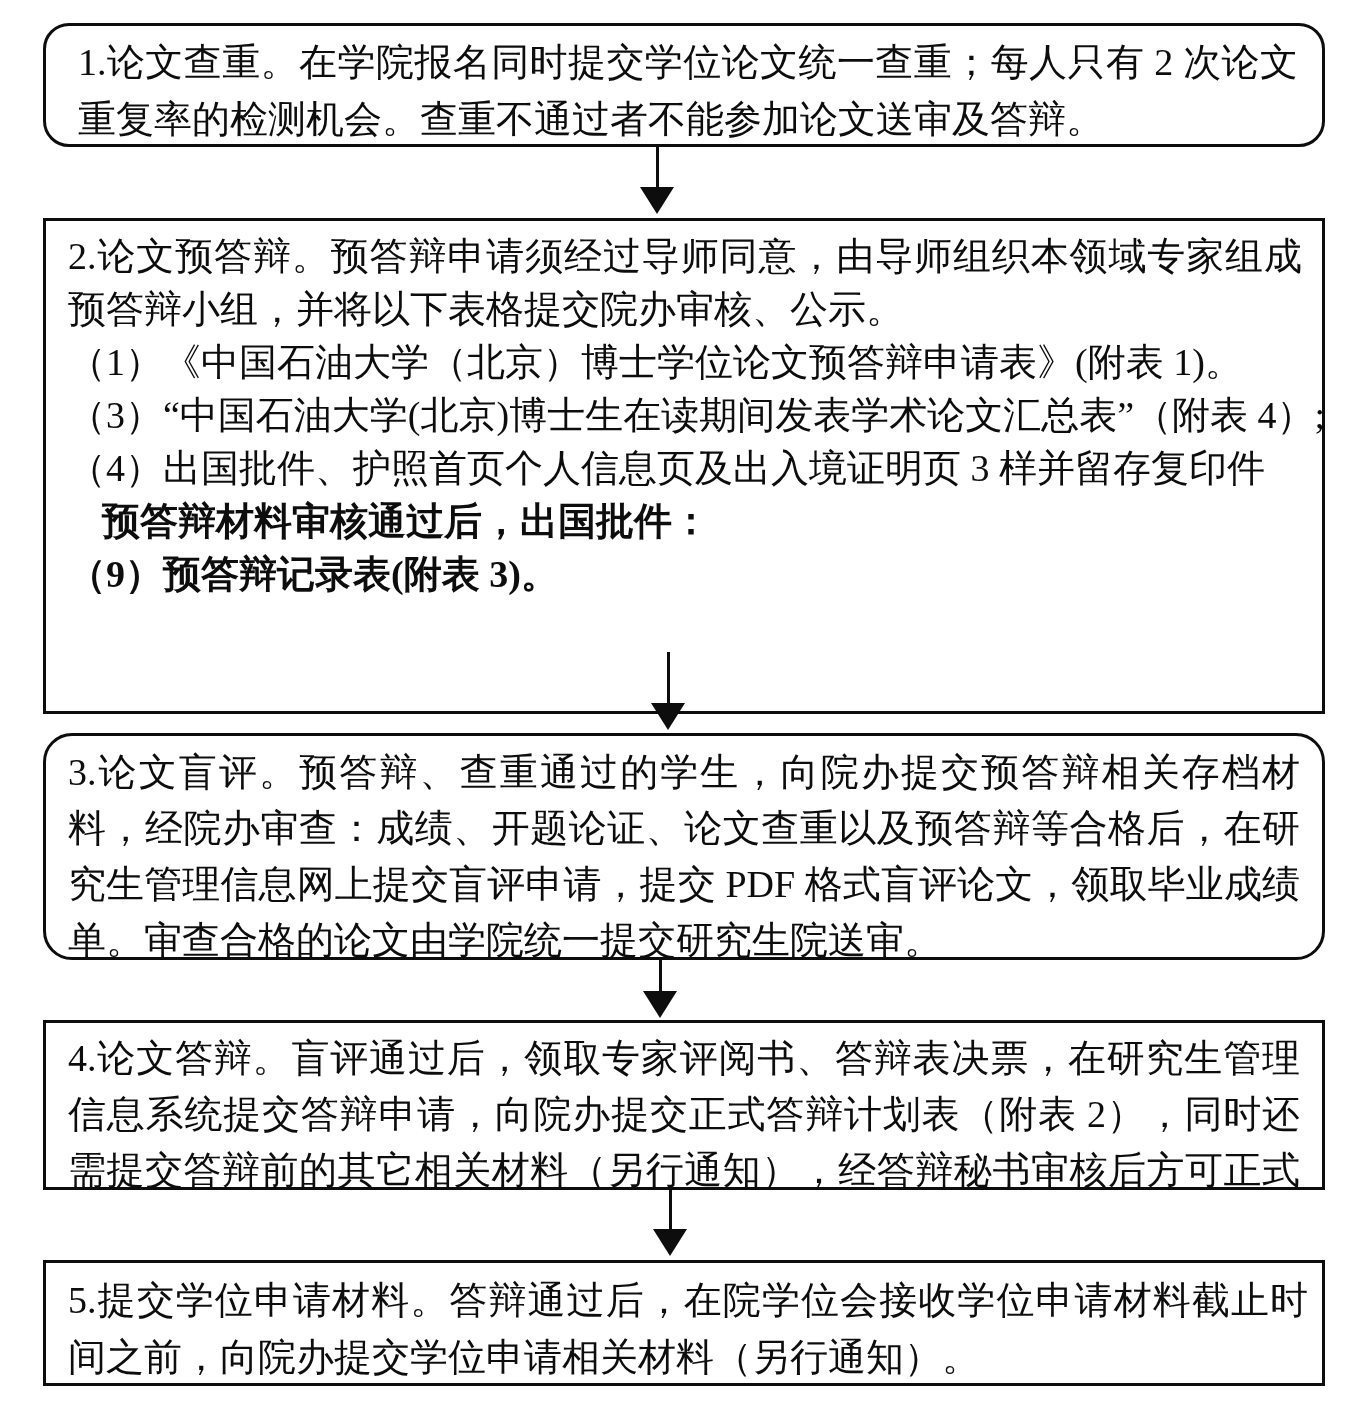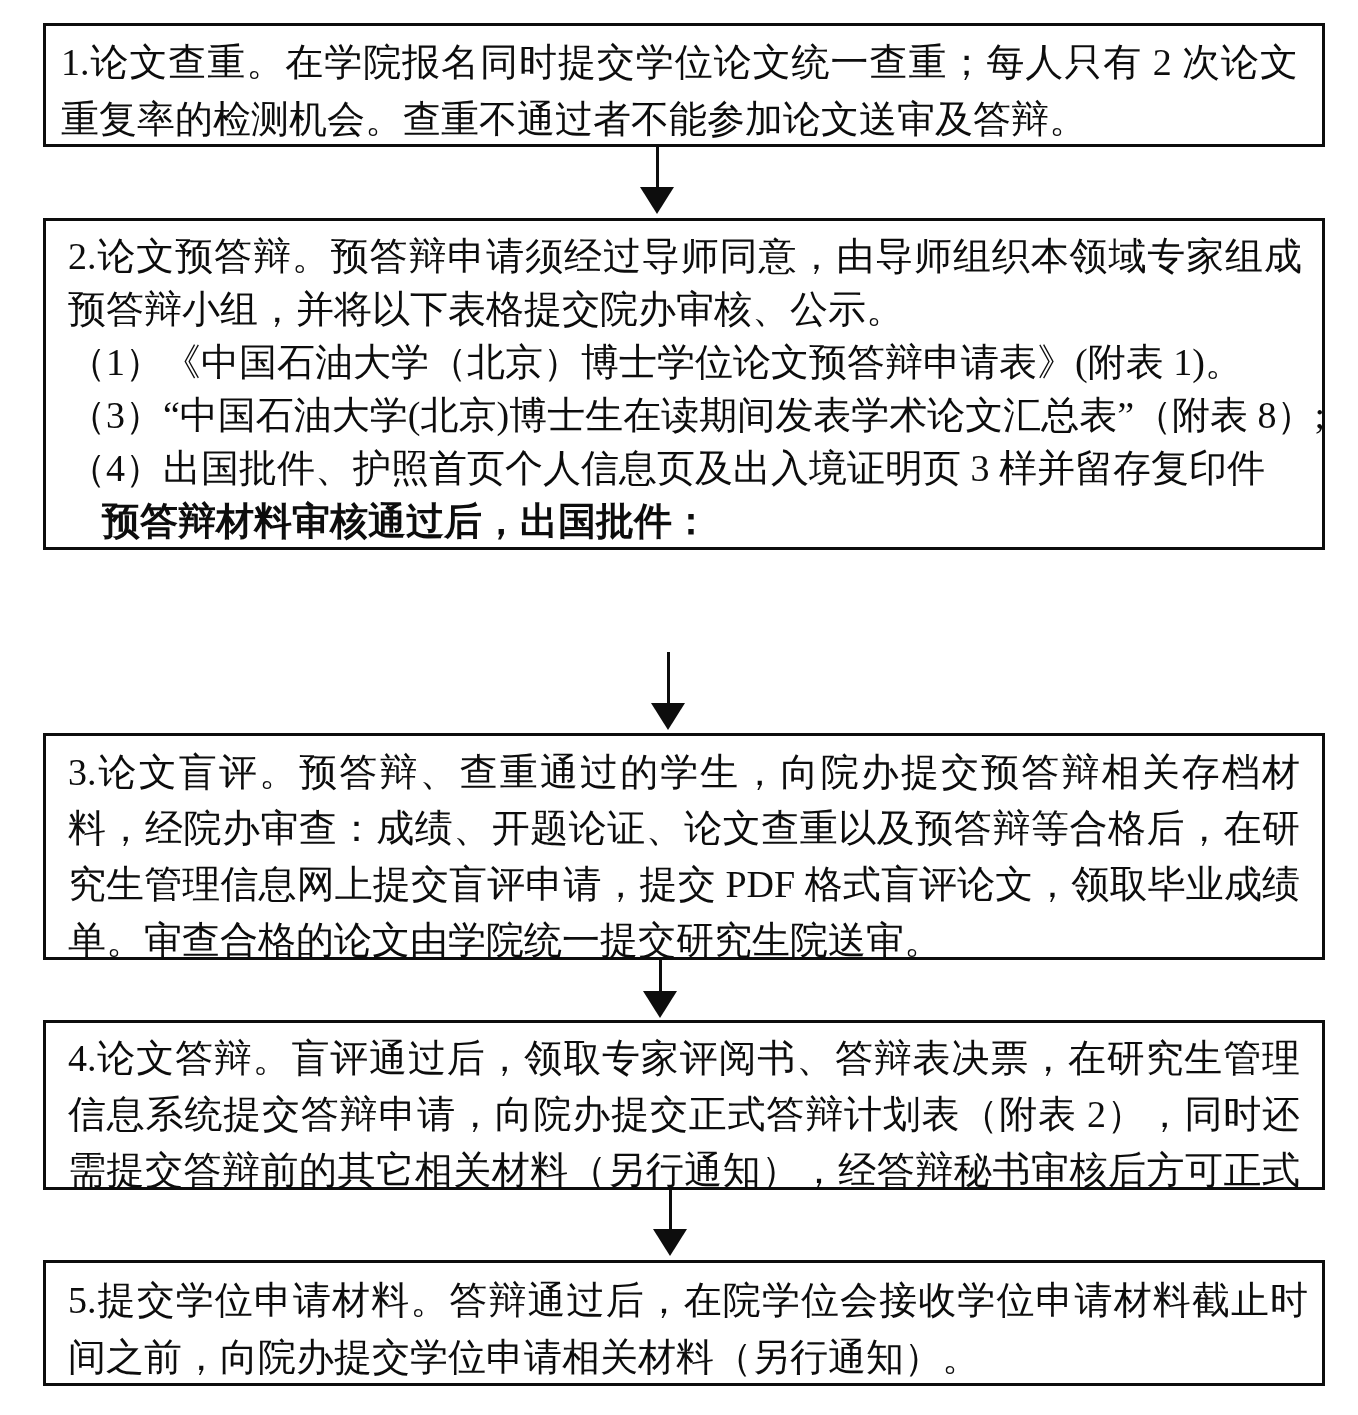--- a/index.html
+++ b/index.html
@@ -29,24 +29,24 @@
   .para {
     text-align: justify;
     margin: 0;
   }
   .line {
     margin: 0;
     white-space: nowrap;
   }
   .bold { font-weight: bold; }
 
-  #box1 { top: 23px;  height: 124px; padding: 8px 24px 0 15px; line-height: 57px; }
-  #box2 { top: 218px; height: 332px; padding: 9px 20px 0 22px; line-height: 53px; }
+  #box1 { top: 23px;  height: 124px; padding: 8px 24px 0 32px; line-height: 57px; border-radius: 26px; }
+  #box2 { top: 218px; height: 496px; padding: 9px 20px 0 22px; line-height: 53px; }
   #box2 .indent { padding-left: 34px; }
-  #box3 { top: 733px; height: 227px; padding: 8px 22px 0 22px; line-height: 56px; }
+  #box3 { top: 733px; height: 227px; padding: 8px 22px 0 22px; line-height: 56px; border-radius: 29px; }
   #box4 { top: 1020px; height: 170px; padding: 7px 22px 0 22px; line-height: 56px; }
   #box5 { top: 1260px; height: 126px; padding: 9px 14px 0 22px; line-height: 57px; }
 
   .arrow {
     position: absolute;
     width: 34px;
     display: flex;
     flex-direction: column;
     align-items: center;
   }
@@ -77,21 +77,21 @@
   </div>
 
   <div class="arrow" id="arrow1">
     <div class="arrow-line"></div>
     <div class="arrow-head"></div>
   </div>
 
   <div class="flow-box" id="box2">
     <p class="para">2.论文预答辩。预答辩申请须经过导师同意，由导师组织本领域专家组成预答辩小组，并将以下表格提交院办审核、公示。</p>
     <p class="line">（1）《中国石油大学（北京）博士学位论文预答辩申请表》(附表 1)。</p>
-    <p class="line">（3）“中国石油大学(北京)博士生在读期间发表学术论文汇总表”（附表 8）;</p>
+    <p class="line">（3）“中国石油大学(北京)博士生在读期间发表学术论文汇总表”（附表 4）;</p>
     <p class="line">（4）出国批件、护照首页个人信息页及出入境证明页 3 样并留存复印件</p>
     <p class="line bold indent">预答辩材料审核通过后，出国批件：</p>
     <p class="line bold">（9）预答辩记录表(附表 3)。</p>
   </div>
 
   <div class="arrow" id="arrow2">
     <div class="arrow-line"></div>
     <div class="arrow-head"></div>
   </div>
 

